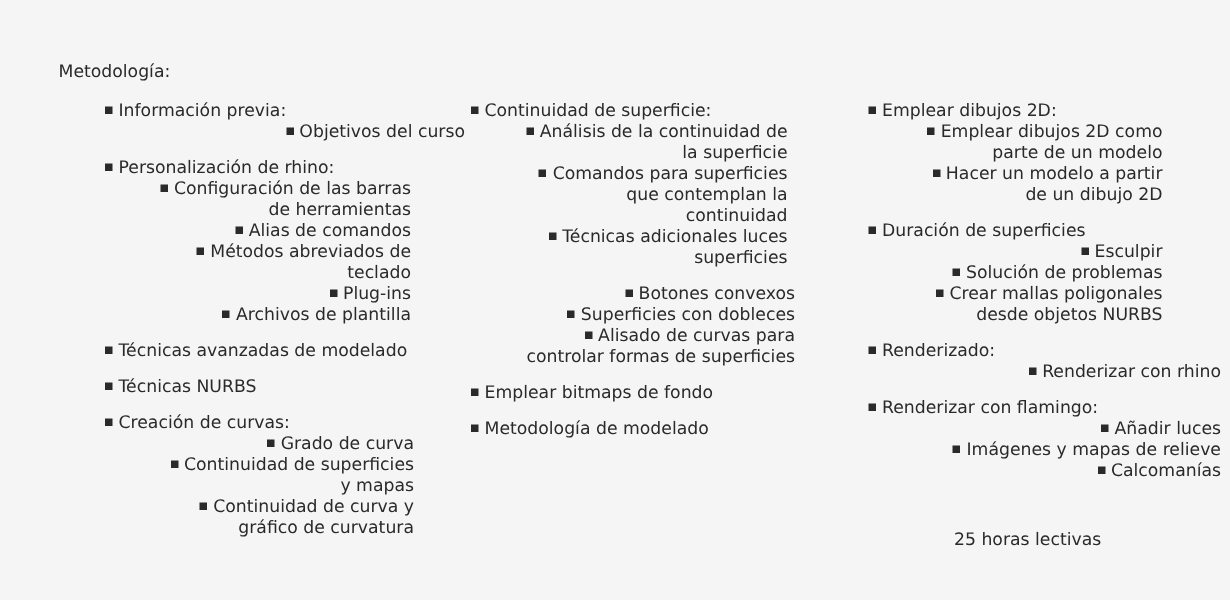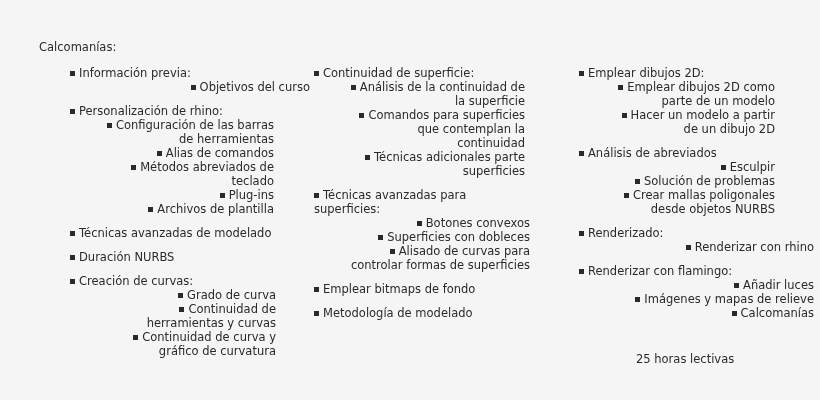--- a/index.html
+++ b/index.html
@@ -27,21 +27,21 @@
     .bullet {
       display: inline-block; width: 5px; height: 5px;
       background: #2a2a2a; margin-right: 4px;
       vertical-align: 1px;
     }
     .dur { padding-left: 57px; line-height: 14px; margin-top: 32px; }
   </style>
 </head>
 <body>
 
-<div class="title">Calcomanías:</div>
+<div class="title">Metodología:</div>
 
 <div class="col col1">
   <div class="section">
     <div class="section-head"><span class="bullet"></span><span>Información previa:</span></div>
     <div class="sub">
       <div class="sub-item"><span class="bullet"></span><span>Objetivos del curso</span></div>
     </div>
   </div>
   <div class="section">
     <div class="section-head"><span class="bullet"></span><span>Personalización de rhino:</span></div>
@@ -50,43 +50,42 @@
       <div class="sub-item"><span class="bullet"></span><span>Alias de comandos</span></div>
       <div class="sub-item"><span class="bullet"></span><span>Métodos abreviados de teclado</span></div>
       <div class="sub-item"><span class="bullet"></span><span>Plug-ins</span></div>
       <div class="sub-item"><span class="bullet"></span><span>Archivos de plantilla</span></div>
     </div>
   </div>
   <div class="section">
     <div class="section-head"><span class="bullet"></span><span>Técnicas avanzadas de modelado</span></div>
   </div>
   <div class="section">
-    <div class="section-head"><span class="bullet"></span><span>Duración NURBS</span></div>
+    <div class="section-head"><span class="bullet"></span><span>Técnicas NURBS</span></div>
   </div>
   <div class="section">
     <div class="section-head"><span class="bullet"></span><span>Creación de curvas:</span></div>
     <div class="sub" style="width:170px">
       <div class="sub-item"><span class="bullet"></span><span>Grado de curva</span></div>
-      <div class="sub-item"><span class="bullet"></span><span>Continuidad de herramientas y curvas</span></div>
+      <div class="sub-item"><span class="bullet"></span><span>Continuidad de superficies y mapas</span></div>
       <div class="sub-item"><span class="bullet"></span><span>Continuidad de curva y gráfico de curvatura</span></div>
     </div>
   </div>
 </div>
 
 <div class="col col2">
   <div class="section">
     <div class="section-head"><span class="bullet"></span><span>Continuidad de superficie:</span></div>
     <div class="sub" style="width:175px">
       <div class="sub-item"><span class="bullet"></span><span>Análisis de la continuidad de la superficie</span></div>
       <div class="sub-item"><span class="bullet"></span><span>Comandos para superficies que contemplan la continuidad</span></div>
-      <div class="sub-item"><span class="bullet"></span><span>Técnicas adicionales parte superficies</span></div>
+      <div class="sub-item"><span class="bullet"></span><span>Técnicas adicionales luces superficies</span></div>
     </div>
   </div>
   <div class="section">
-    <div class="section-head" style="width:160px"><span class="bullet"></span><span>Técnicas avanzadas para superficies:</span></div>
     <div class="sub" style="width:180px">
       <div class="sub-item"><span class="bullet"></span><span>Botones convexos</span></div>
       <div class="sub-item"><span class="bullet"></span><span>Superficies con dobleces</span></div>
       <div class="sub-item"><span class="bullet"></span><span>Alisado de curvas para controlar formas de superficies</span></div>
     </div>
   </div>
   <div class="section">
     <div class="section-head"><span class="bullet"></span><span>Emplear bitmaps de fondo</span></div>
   </div>
   <div class="section">
@@ -96,21 +95,21 @@
 
 <div class="col col3">
   <div class="section">
     <div class="section-head"><span class="bullet"></span><span>Emplear dibujos 2D:</span></div>
     <div class="sub" style="width:160px">
       <div class="sub-item"><span class="bullet"></span><span>Emplear dibujos 2D como parte de un modelo</span></div>
       <div class="sub-item"><span class="bullet"></span><span>Hacer un modelo a partir de un dibujo 2D</span></div>
     </div>
   </div>
   <div class="section">
-    <div class="section-head"><span class="bullet"></span><span>Análisis de abreviados</span></div>
+    <div class="section-head"><span class="bullet"></span><span>Duración de superficies</span></div>
     <div class="sub" style="width:160px">
       <div class="sub-item"><span class="bullet"></span><span>Esculpir</span></div>
       <div class="sub-item"><span class="bullet"></span><span>Solución de problemas</span></div>
       <div class="sub-item"><span class="bullet"></span><span>Crear mallas poligonales desde objetos NURBS</span></div>
     </div>
   </div>
   <div class="section">
     <div class="section-head"><span class="bullet"></span><span>Renderizado:</span></div>
     <div class="sub">
       <div class="sub-item"><span class="bullet"></span><span>Renderizar con rhino</span></div>

